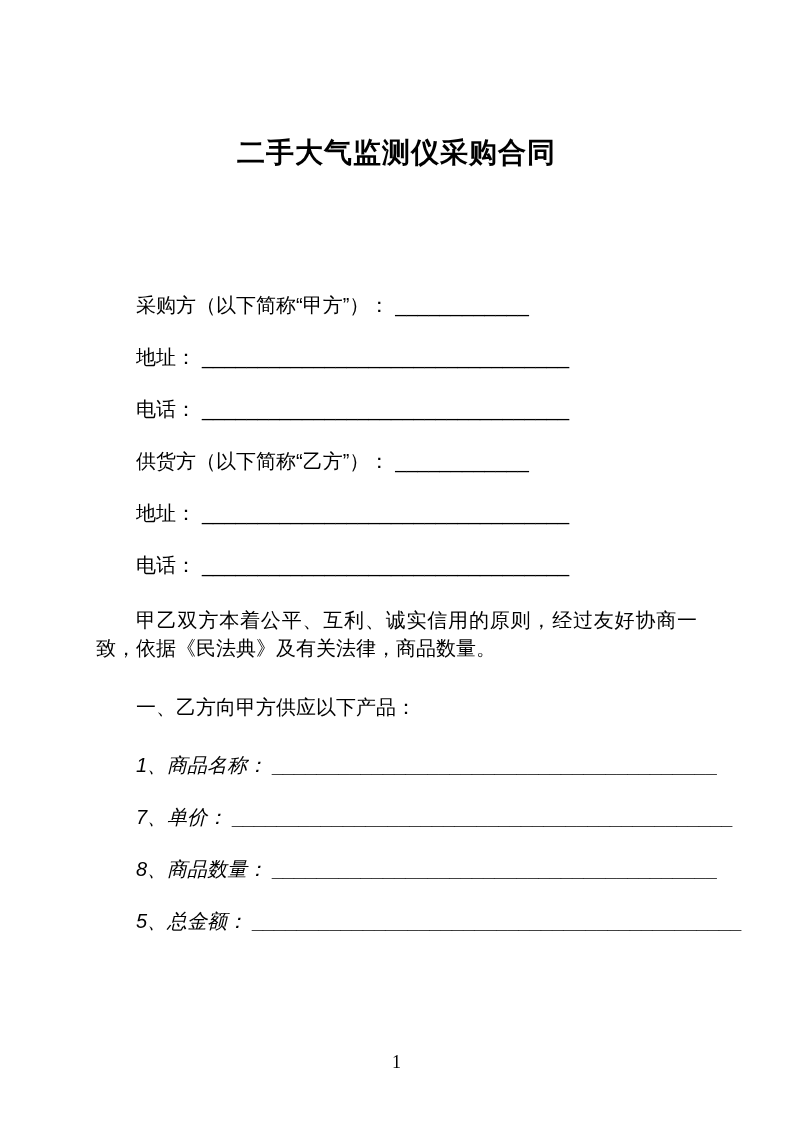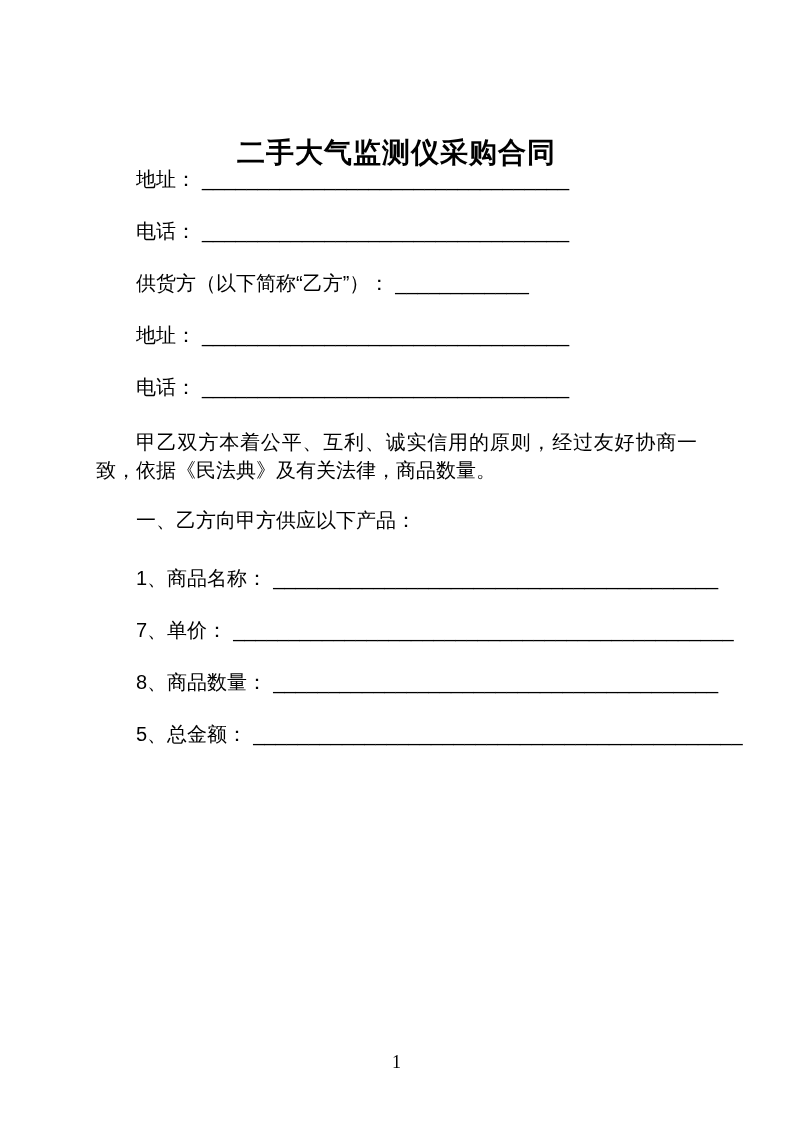--- a/index.html
+++ b/index.html
@@ -35,30 +35,31 @@
     letter-spacing: 0;
     white-space: nowrap;
   }
   .preamble {
     margin-top: 1px;
     line-height: 28px;
     text-indent: 40px;
     text-align: justify;
   }
   .section-heading {
-    margin-top: 25px;
+    margin-top: 34px;
     line-height: 22px;
     text-indent: 40px;
     font-family: Liberation Serif, serif;
   }
   .item-line {
     line-height: 22px;
     margin: 0 0 30px 0;
     text-indent: 40px;
     white-space: nowrap;
+    font-style: italic;
   }
   .item-line.first { margin-top: 36px; }
   .page-number {
     position: absolute;
     left: 0;
     right: 0;
     top: 1051px;
     text-align: center;
     font-family: "Liberation Serif", "DejaVu Serif", serif;
     font-size: 18px;
@@ -66,20 +67,23 @@
     color: #000000;
   }
 </style>
 </head>
 <body>
 
 <div class="page">
 
   <h1 class="doc-title">二手大气监测仪采购合同</h1>
 
+  <p class="field-line first">
+    <span>采购方（以下简称“甲方”）：</span><span class="blank">____________</span>
+  </p>
   <p class="field-line">
     <span>地址：</span><span class="blank">_________________________________</span>
   </p>
   <p class="field-line">
     <span>电话：</span><span class="blank">_________________________________</span>
   </p>
   <p class="field-line">
     <span>供货方（以下简称“乙方”）：</span><span class="blank">____________</span>
   </p>
   <p class="field-line">

